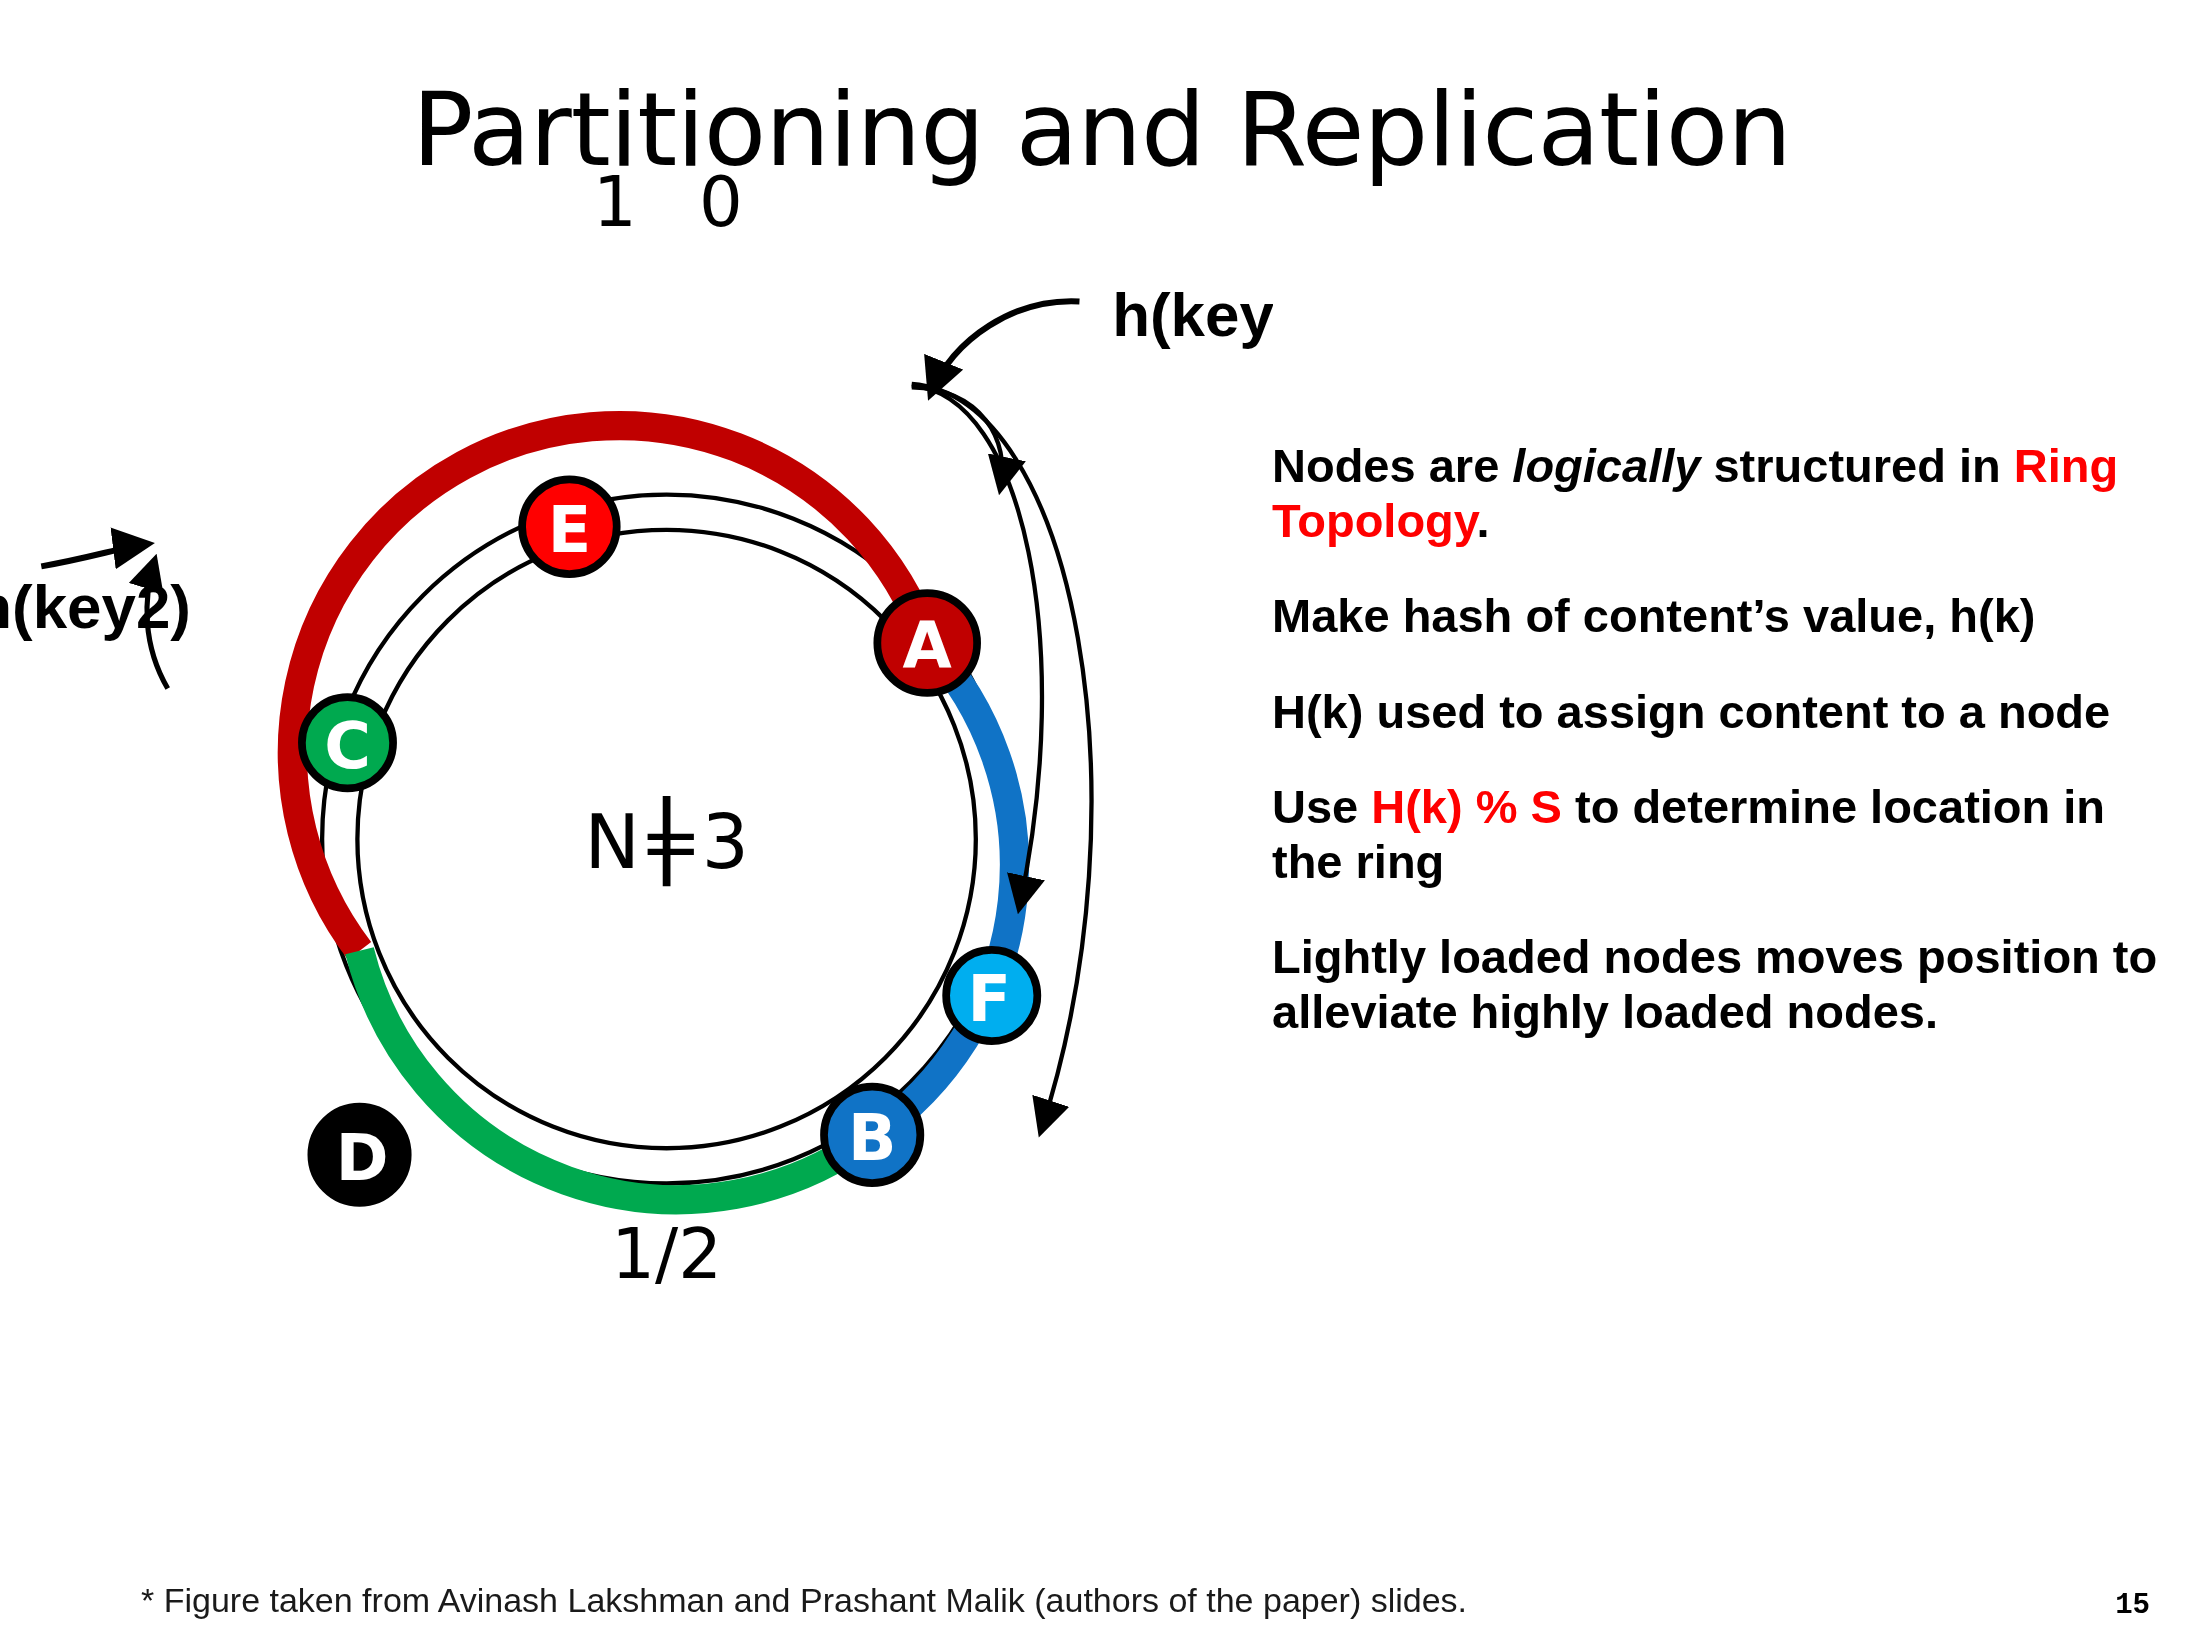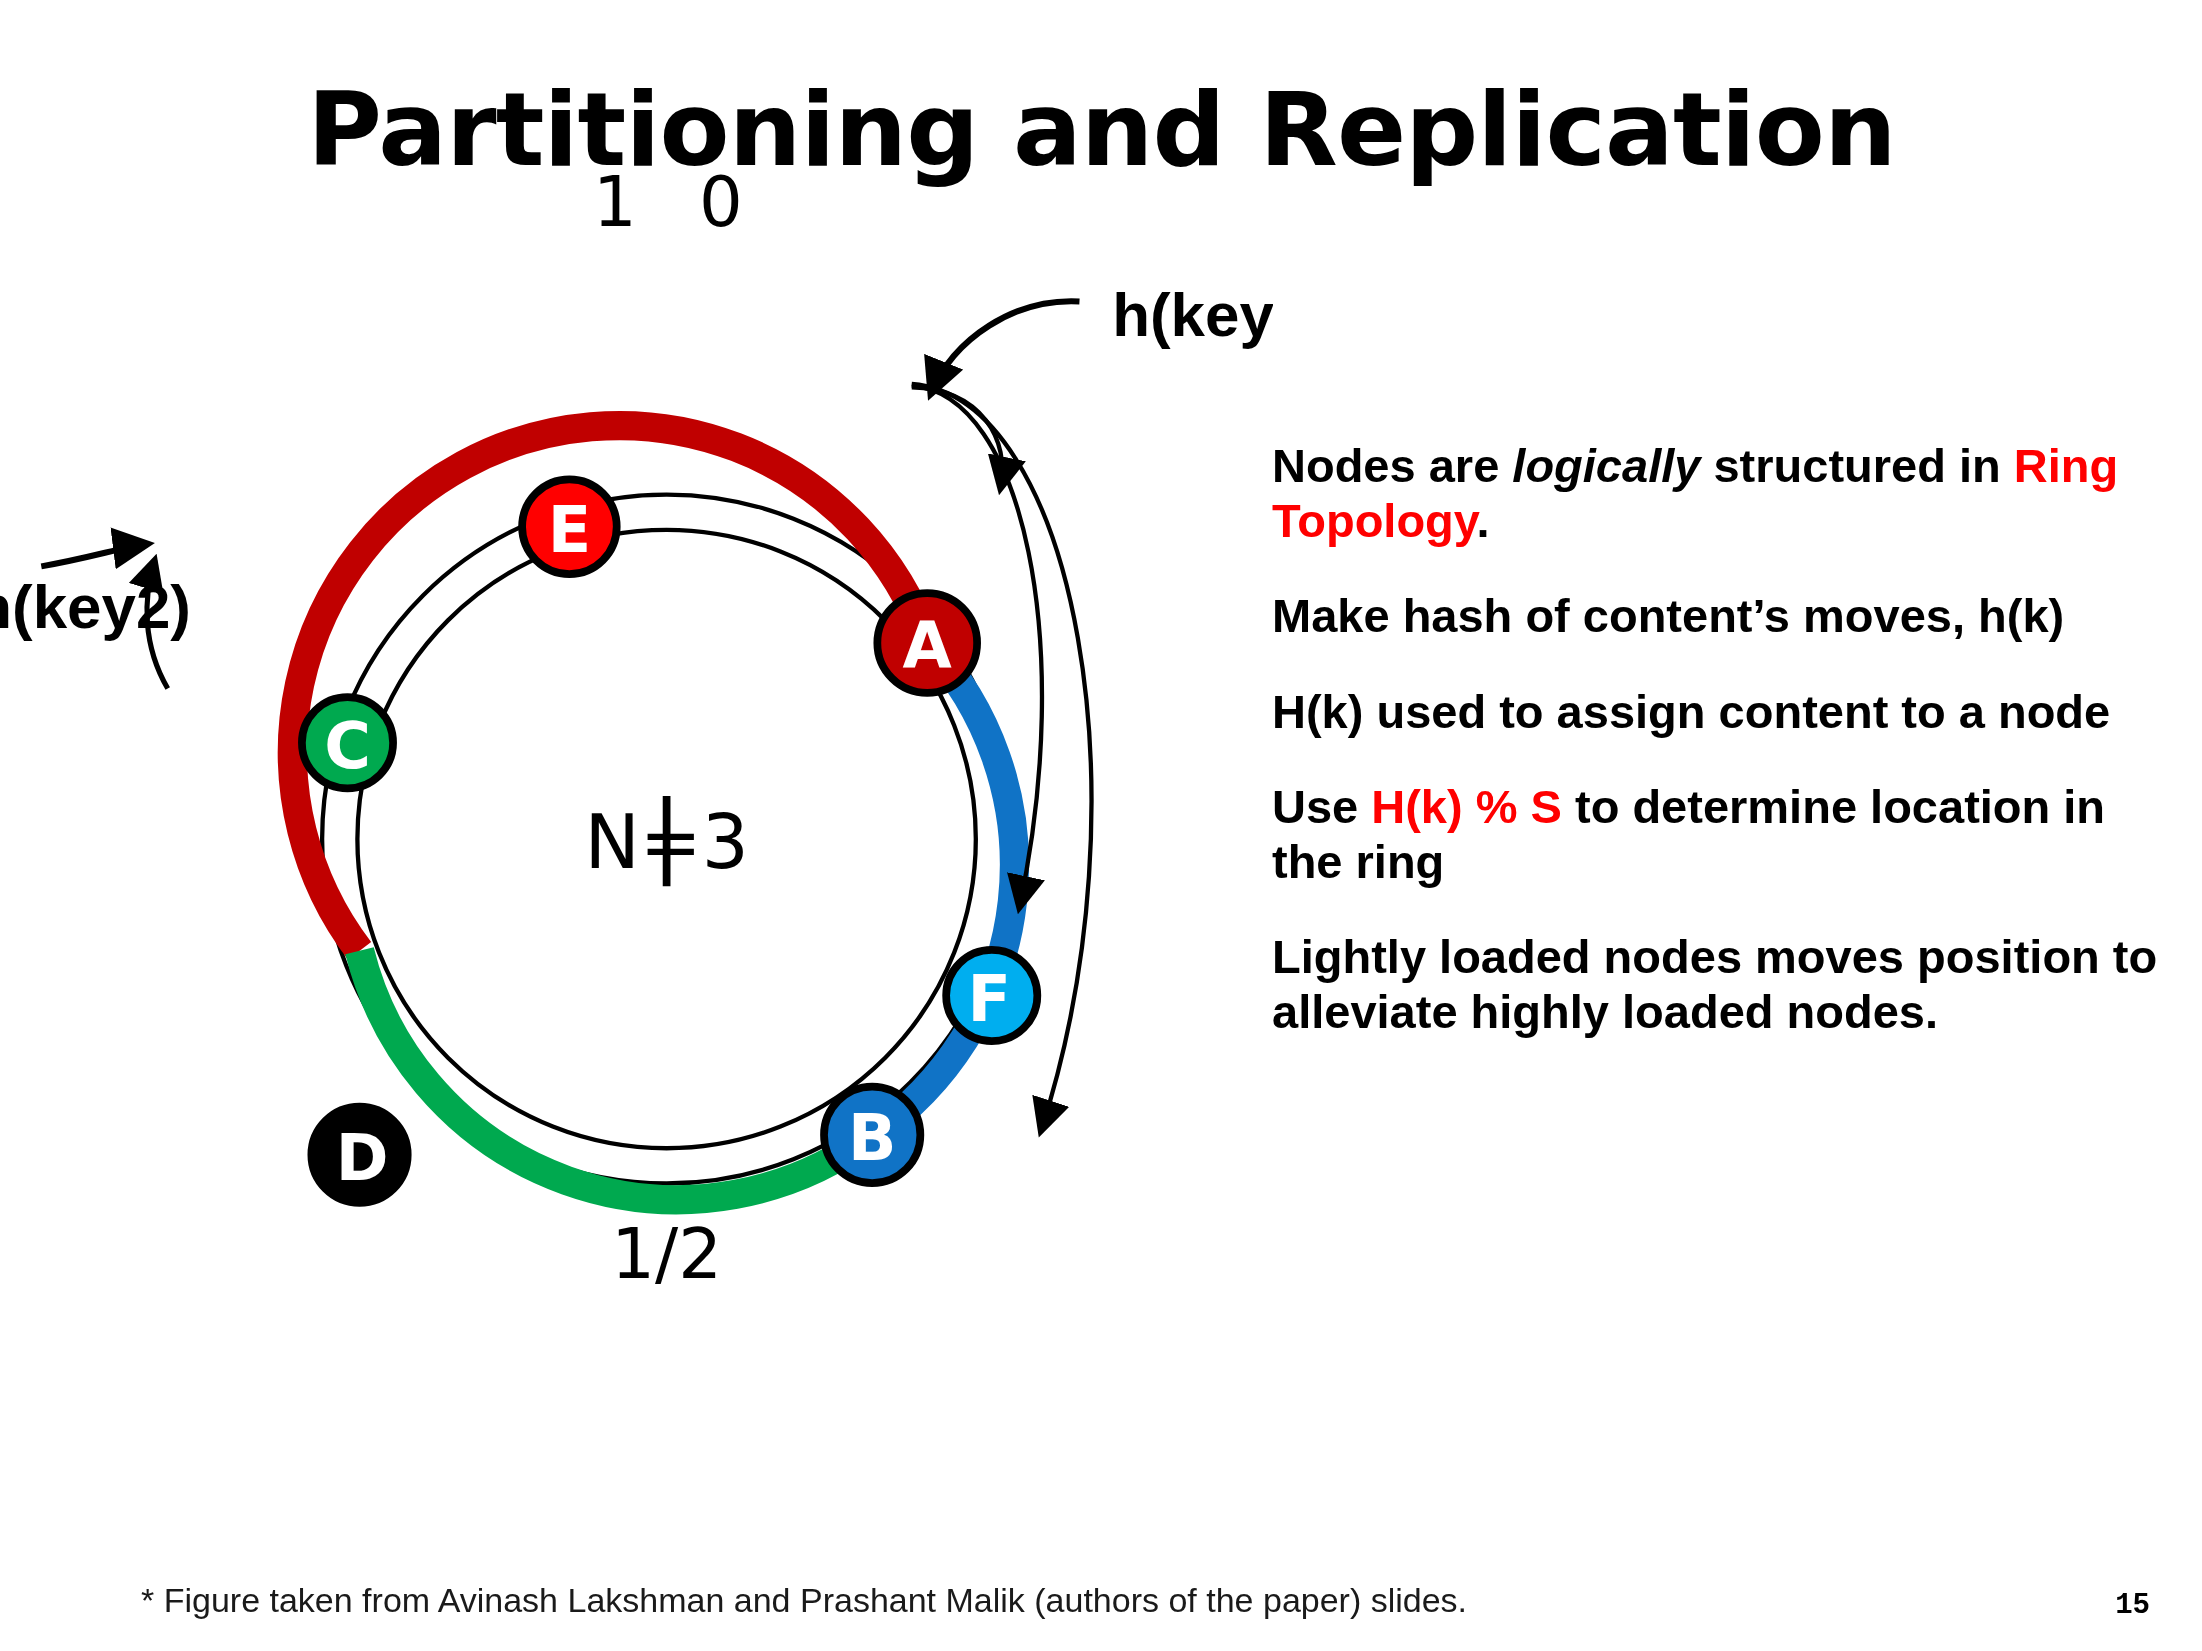--- a/index.html
+++ b/index.html
@@ -18,21 +18,21 @@
   }
 
   
   #slide-title {
     position: absolute;
     left: 0;
     top: 76px;
     width: 2203px;
     text-align: center;
     font-family: "DejaVu Sans", sans-serif;
-    font-weight: 700;
+    font-weight: 400;
     font-size: 102px;
     line-height: 1.05;
     letter-spacing: -0.9px;
     color: #000;
     white-space: nowrap;
   }
 
   
   #ring-figure {
     position: absolute;
@@ -187,21 +187,21 @@
     <path d="M 48 508 C 110 497 140 486 172 482" fill="none" stroke="#000000" stroke-width="7" marker-end="url(#ah-solid)"></path>
     <path d="M 195 650 C 166 600 166 546 180 500" fill="none" stroke="#000000" stroke-width="6" marker-end="url(#ah-solid)"></path>
 
     <text class="hash-label" x="1293" y="240">h(key1)</text>
     <text class="hash-label" x="-30" y="580">h(key2)</text>
   </svg>
 </div>
 
 <div id="bullet-column">
   <p class="bullet-para"><span>Nodes are </span><span class="ital">logically</span><span> structured in </span><span class="accent">Ring Topology</span><span>.</span></p>
-  <p class="bullet-para"><span>Make hash of content’s moves, h(k)</span></p>
+  <p class="bullet-para"><span>Make hash of content’s value, h(k)</span></p>
   <p class="bullet-para"><span>H(k) used to assign content to a node</span></p>
   <p class="bullet-para"><span>Use </span><span class="accent">H(k) % S</span><span> to determine location in the ring</span></p>
   <p class="bullet-para"><span>Lightly loaded nodes moves position to alleviate highly loaded nodes.</span></p>
 </div>
 
 <div id="footnote">* Figure taken from  Avinash Lakshman and Prashant Malik (authors of the paper) slides.</div>
 <div id="page-number">15</div>
 
 
 </body></html>

